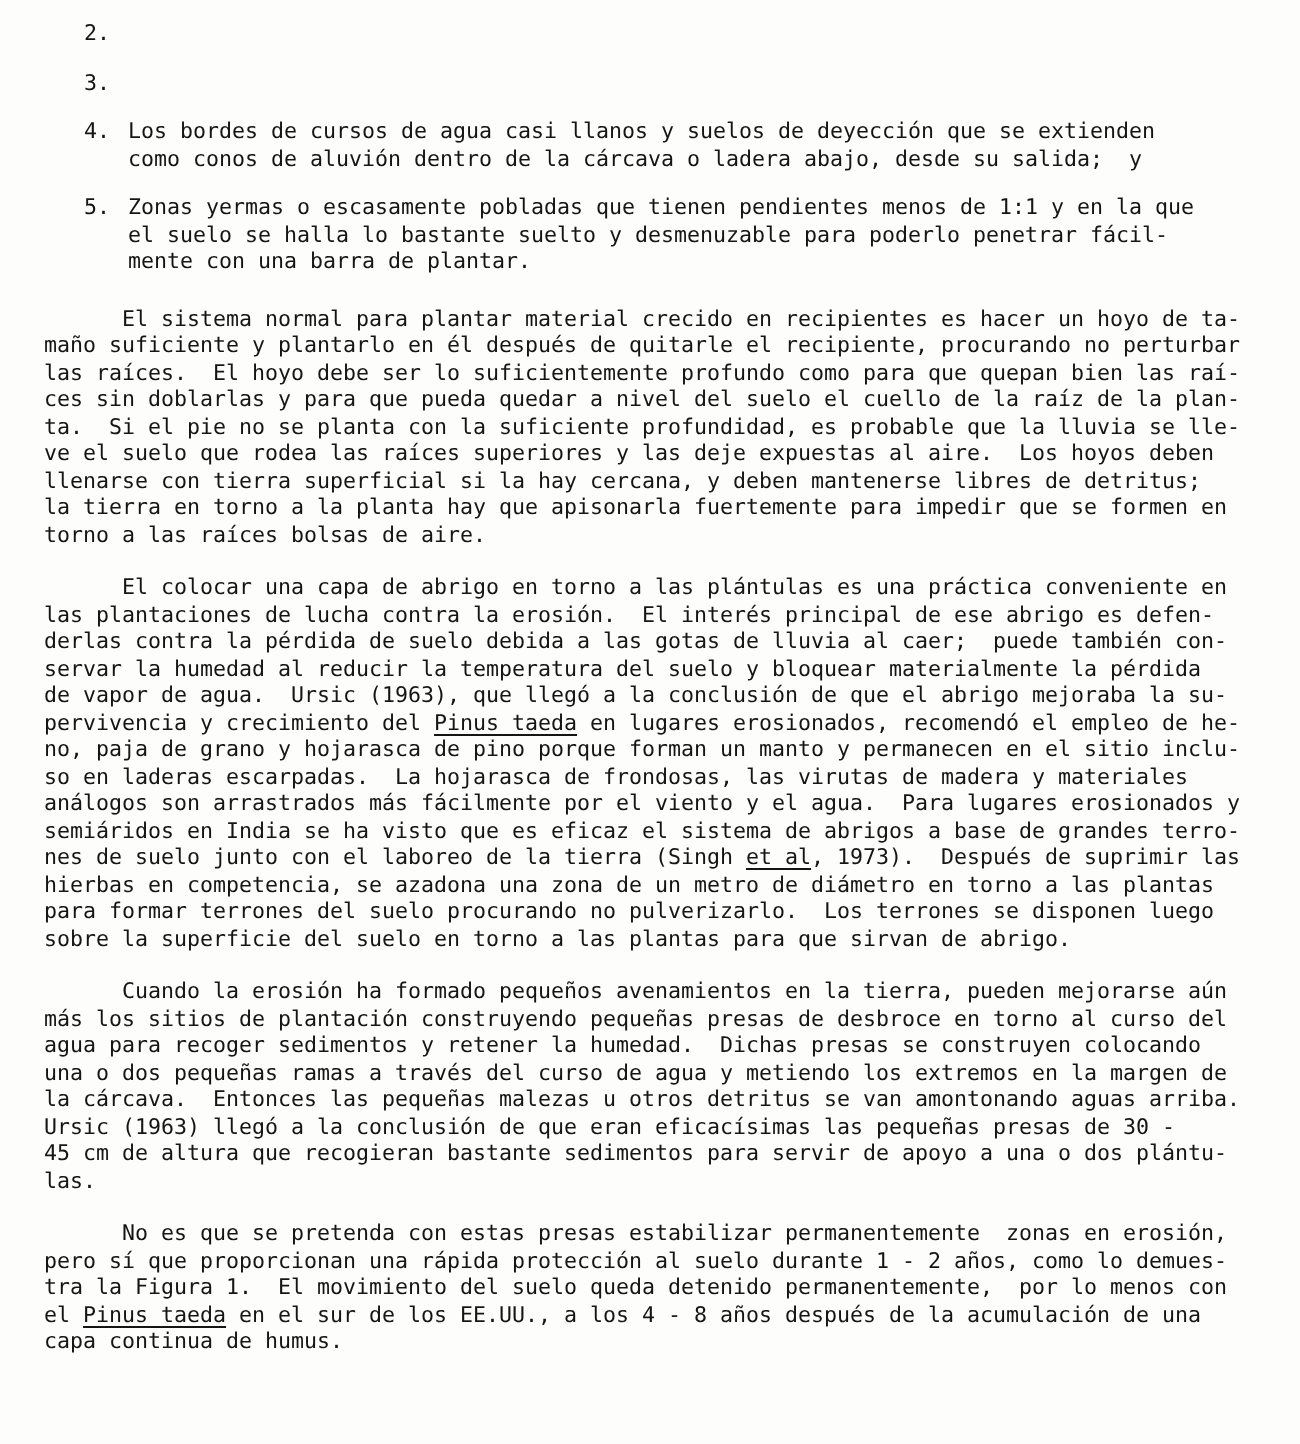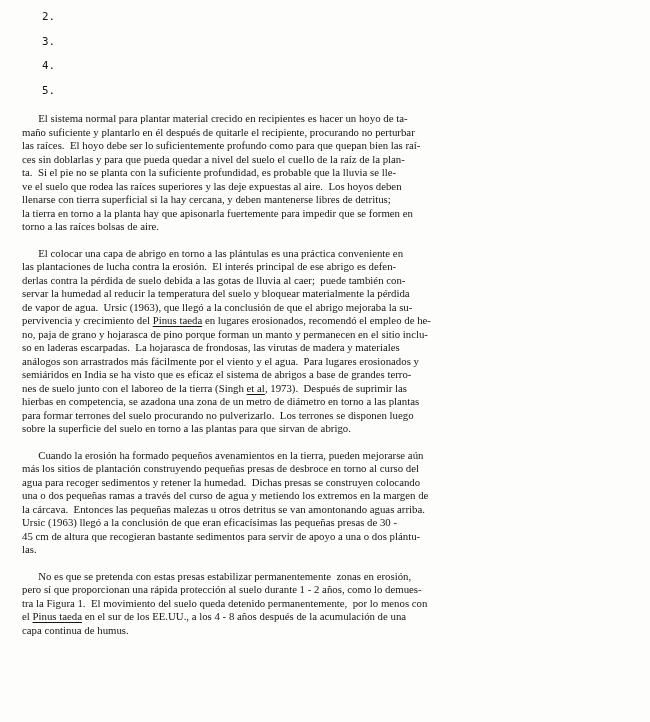--- a/index.html
+++ b/index.html
@@ -38,43 +38,47 @@
   .num {
     flex: 0 0 22px;
     width: 22px;
   }
   .txt {
     white-space: pre-wrap;
   }
   .para {
     white-space: pre-wrap;
     margin: 0 0 13px 0;
-    font-family: Liberation Serif, serif;
   }
   .u {
     text-decoration: underline;
     text-underline-offset: 2px;
   }
 </style>
 </head>
 <body>
 
 <div class="page">
   <div class="list">
       <div class="list-item">
         <span class="num">2.</span>
       </div>
       <div class="list-item">
         <span class="num">3.</span>
       </div>
       <div class="list-item">
         <span class="num">4.</span>
+        <span class="txt">Los bordes de cursos de agua casi llanos y suelos de deyección que se extienden
+como conos de aluvión dentro de la cárcava o ladera abajo, desde su salida;  y</span>
       </div>
       <div class="list-item">
         <span class="num">5.</span>
+        <span class="txt">Zonas yermas o escasamente pobladas que tienen pendientes menos de 1:1 y en la que
+el suelo se halla lo bastante suelto y desmenuzable para poderlo penetrar fácil-
+mente con una barra de plantar.</span>
       </div>
     </div>
   <div class="paragraphs">
       <div class="para"><span class="">      El sistema normal para plantar material crecido en recipientes es hacer un hoyo de ta-
 maño suficiente y plantarlo en él después de quitarle el recipiente, procurando no perturbar
 las raíces.  El hoyo debe ser lo suficientemente profundo como para que quepan bien las raí-
 ces sin doblarlas y para que pueda quedar a nivel del suelo el cuello de la raíz de la plan-
 ta.  Si el pie no se planta con la suficiente profundidad, es probable que la lluvia se lle-
 ve el suelo que rodea las raíces superiores y las deje expuestas al aire.  Los hoyos deben
 llenarse con tierra superficial si la hay cercana, y deben mantenerse libres de detritus;

